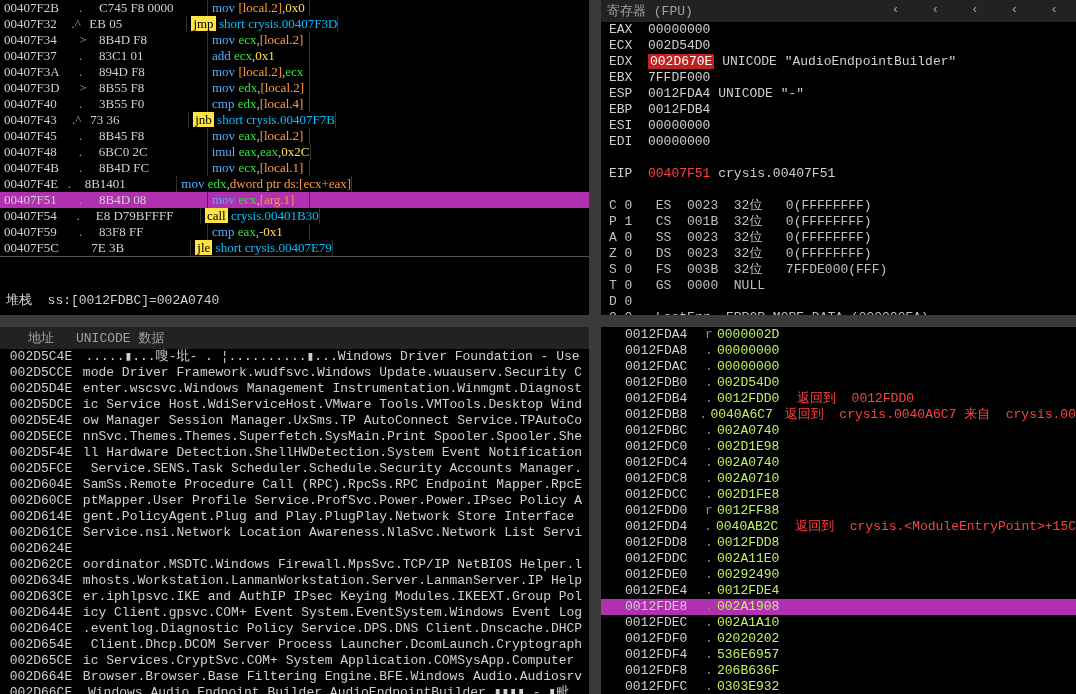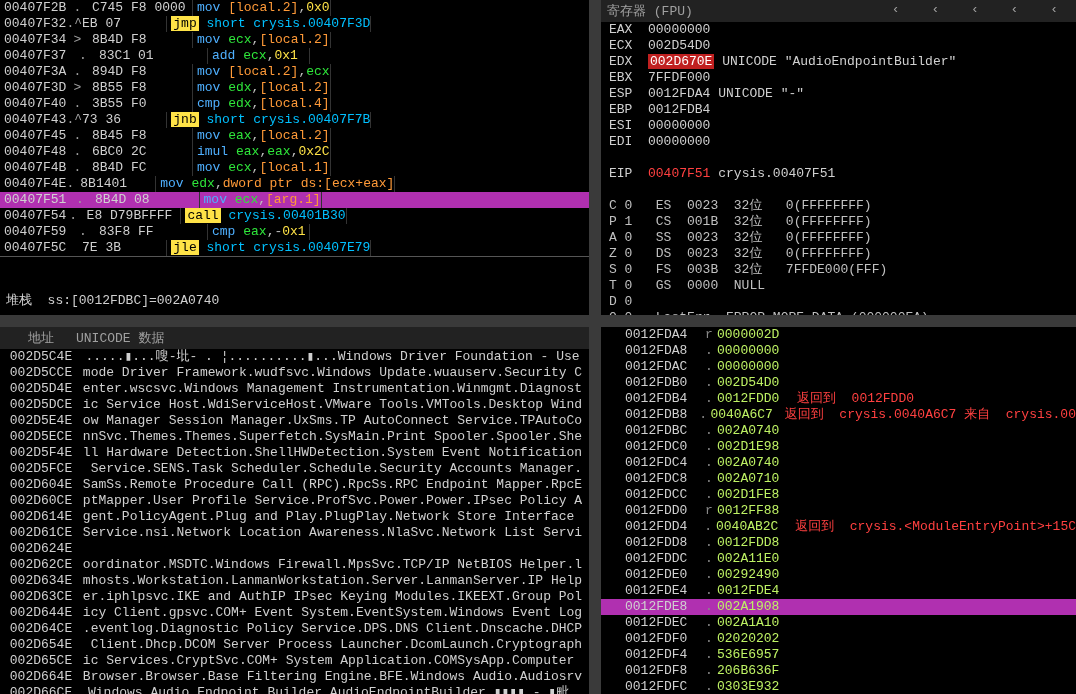--- a/index.html
+++ b/index.html
@@ -17,21 +17,21 @@
 }
 .pane { overflow: hidden; position: relative; }
 .divider-v { background: #3a3a3a; }
 .divider-h { background: #3a3a3a; grid-column: 1 / -1; }
 
 
 #disasm {
   display: flex;
   flex-direction: column;
 }
-#disasm-lines { flex: 0 0 auto; }
+#disasm-lines { flex: 0 0 auto; font-family: Liberation Serif, serif; }
 .dl {
   display: flex;
   white-space: pre;
   line-height: 16px;
   padding-left: 4px;
 }
 .dl.selected { background: #b030b0; }
 .dl .addr { color: #d0d0d0; width: 75px; }
 .dl .jchar { color: #a0a0a0; width: 20px; }
 .dl .bytes { color: #d0d0d0; width: 108px; }
@@ -105,21 +105,21 @@
 .stkval { color: #bef264; width: 80px; }
 .stkcmt { color: #888; flex: 1; }
 .stkcmt .ret { color: #ff4040; }
 </style>
 </head>
 <body>
 
 <div class="pane" id="disasm">
   <div id="disasm-lines">
       <div class="dl"><span class="addr">00407F2B</span><span class="jchar">.</span><span class="bytes">C745 F8 0000</span><span class="asm"><span class="mn">mov</span> <span class="mem">[local.2]</span>,<span class="imm">0x0</span></span><span class="asmcol3"></span></div>
-      <div class="dl"><span class="addr">00407F32</span><span class="jchar">.^</span><span class="bytes">EB 07</span><span class="asm"><span class="jmp-hi">jmp</span> <span class="txt">short crysis.00407F3D</span></span><span class="asmcol3"></span></div>
+      <div class="dl"><span class="addr">00407F32</span><span class="jchar">.^</span><span class="bytes">EB 05</span><span class="asm"><span class="jmp-hi">jmp</span> <span class="txt">short crysis.00407F3D</span></span><span class="asmcol3"></span></div>
       <div class="dl"><span class="addr">00407F34</span><span class="jchar">&gt;</span><span class="bytes">8B4D F8</span><span class="asm"><span class="mn">mov</span> <span class="reg">ecx</span>,<span class="mem">[local.2]</span></span><span class="asmcol3"></span></div>
       <div class="dl"><span class="addr">00407F37</span><span class="jchar">.</span><span class="bytes">83C1 01</span><span class="asm"><span class="mn">add</span> <span class="reg">ecx</span>,<span class="imm">0x1</span></span><span class="asmcol3"></span></div>
       <div class="dl"><span class="addr">00407F3A</span><span class="jchar">.</span><span class="bytes">894D F8</span><span class="asm"><span class="mn">mov</span> <span class="mem">[local.2]</span>,<span class="reg">ecx</span></span><span class="asmcol3"></span></div>
       <div class="dl"><span class="addr">00407F3D</span><span class="jchar">&gt;</span><span class="bytes">8B55 F8</span><span class="asm"><span class="mn">mov</span> <span class="reg">edx</span>,<span class="mem">[local.2]</span></span><span class="asmcol3"></span></div>
       <div class="dl"><span class="addr">00407F40</span><span class="jchar">.</span><span class="bytes">3B55 F0</span><span class="asm"><span class="mn">cmp</span> <span class="reg">edx</span>,<span class="mem">[local.4]</span></span><span class="asmcol3"></span></div>
       <div class="dl"><span class="addr">00407F43</span><span class="jchar">.^</span><span class="bytes">73 36</span><span class="asm"><span class="jmp-hi">jnb</span> <span class="txt">short crysis.00407F7B</span></span><span class="asmcol3"></span></div>
       <div class="dl"><span class="addr">00407F45</span><span class="jchar">.</span><span class="bytes">8B45 F8</span><span class="asm"><span class="mn">mov</span> <span class="reg">eax</span>,<span class="mem">[local.2]</span></span><span class="asmcol3"></span></div>
       <div class="dl"><span class="addr">00407F48</span><span class="jchar">.</span><span class="bytes">6BC0 2C</span><span class="asm"><span class="mn">imul</span> <span class="reg">eax</span>,<span class="reg">eax</span>,<span class="imm">0x2C</span></span><span class="asmcol3"></span></div>
       <div class="dl"><span class="addr">00407F4B</span><span class="jchar">.</span><span class="bytes">8B4D FC</span><span class="asm"><span class="mn">mov</span> <span class="reg">ecx</span>,<span class="mem">[local.1]</span></span><span class="asmcol3"></span></div>
       <div class="dl"><span class="addr">00407F4E</span><span class="jchar">.</span><span class="bytes">8B1401</span><span class="asm"><span class="mn">mov</span> <span class="reg">edx</span>,<span class="mem">dword ptr ds:[ecx+eax]</span></span><span class="asmcol3"></span></div>

